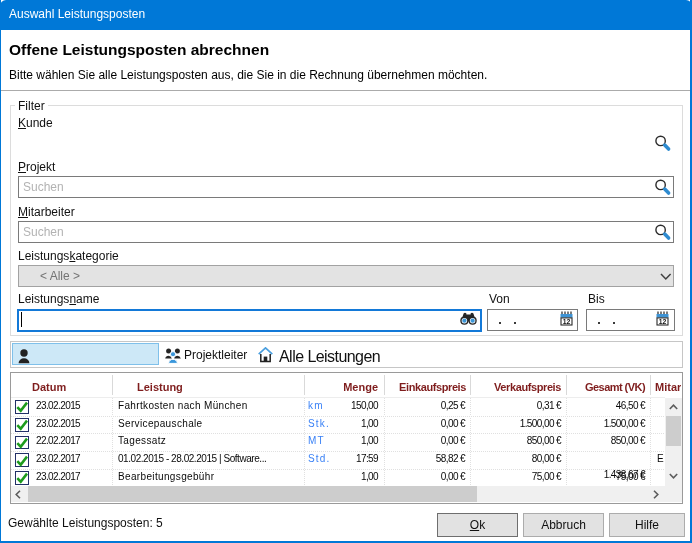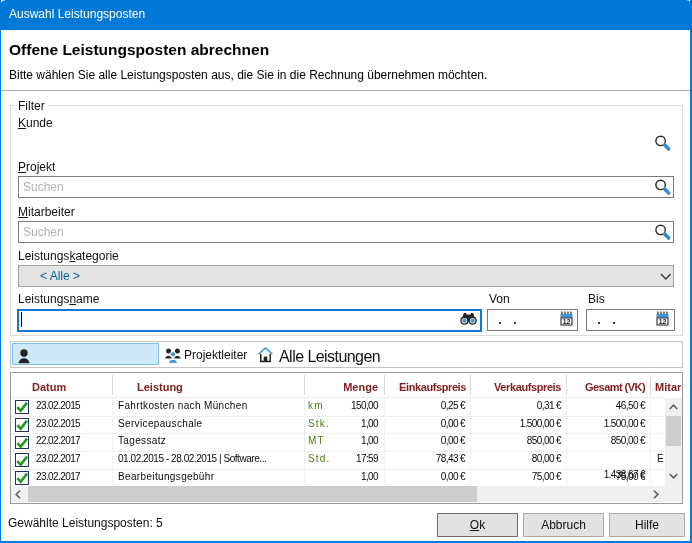--- a/index.html
+++ b/index.html
@@ -8,21 +8,21 @@
 .abs{position:absolute;}
 .lbl{position:absolute;font-size:12px;color:#111;white-space:nowrap;}
 .inp{position:absolute;background:#fff;border:1px solid #7a7a7a;box-sizing:border-box;font-size:12px;color:#111;}
 .inp .txt{position:absolute;left:4px;top:3px;white-space:nowrap;}
 .ph{color:#b3b3b3;}
 .hsep{position:absolute;height:1px;}
 .vsep{position:absolute;width:1px;}
 .hdr{position:absolute;font-size:11px;font-weight:bold;color:#7f1d1d;white-space:nowrap;}
 .cell{position:absolute;font-size:10px;color:#0a0a0a;white-space:nowrap;}
 .rnum{text-align:right;}
-.unit{color:#4d7c0f;letter-spacing:1.2px;text-align:center;}
+.unit{color:#3b82f6;letter-spacing:1.2px;text-align:center;}
 .num{letter-spacing:-0.6px;}
 .btn{position:absolute;box-sizing:border-box;background:#e2e2e2;border:1px solid #acacac;font-size:12px;color:#111;text-align:center;line-height:22px;}
 .chk{position:absolute;width:13.5px;height:13.5px;box-sizing:border-box;border:1.6px solid #223067;background:#fff;}
 </style>
 </head>
 <body>
 <div id="win">
 
   <div class="abs" style="left:0;top:0;width:692px;height:30px;background:#0078d7;border-top-left-radius:6px;border-top-right-radius:6px;"></div>
   <div class="abs" style="left:9px;top:7px;font-size:12px;color:#fff;">Auswahl Leistungsposten</div>
@@ -57,21 +57,21 @@
   <div class="inp" style="left:18px;top:221px;width:656px;height:22px;">
       <span class="txt ph">Suchen</span>
     </div>
   <svg class="abs" style="left:652px;top:222px;" width="20" height="20" viewBox="0 0 20 20">
     <circle cx="8.6" cy="7.9" r="4.7" fill="none" stroke="#2b2b2b" stroke-width="1.4"></circle>
     <line x1="12.7" y1="12.1" x2="16.6" y2="16" stroke="#2e8bd0" stroke-width="3.6" stroke-linecap="round"></line>
   </svg>
 
   <div class="lbl" style="left:18px;top:249px;text-align:right;">Leistungs<u>k</u>ategorie</div>
   <div class="abs" style="left:18px;top:265px;width:656px;height:22px;background:#e3e3e3;border:1px solid #a2a2a2;box-sizing:border-box;"></div>
-  <div class="abs" style="left:40px;top:269px;font-size:12px;color:#0369a1;">&lt; Alle &gt;</div>
+  <div class="abs" style="left:40px;top:269px;font-size:12px;color:#737373;">&lt; Alle &gt;</div>
   <svg class="abs" style="left:660px;top:273px;" width="12" height="8" viewBox="0 0 12 8">
     <polyline points="1,1 5.8,6 10.6,1" fill="none" stroke="#404040" stroke-width="1.5"></polyline>
   </svg>
 
   <div class="lbl" style="left:18px;top:292px;">Leistungs<u>n</u>ame</div>
   <div class="abs" style="left:17px;top:309px;width:465px;height:23px;background:#fff;border:2px solid #1379d8;box-sizing:border-box;"></div>
   <div class="abs" style="left:21px;top:312px;width:1px;height:15px;background:#000;"></div>
   <svg class="abs" style="left:460px;top:312px;" width="17" height="13" viewBox="0 0 17 13">
     <path d="M1.6,7.8 L3.6,1.4 Q5,0.2 6.4,1.4 L6.4,2.6 L10.6,2.6 L10.6,1.4 Q12,0.2 13.4,1.4 L15.4,7.8 Z" fill="#262626"></path>
     <rect x="6.8" y="5" width="3.4" height="4.5" fill="#262626"></rect>
@@ -205,21 +205,21 @@
   <div class="cell unit" style="left:308px;top:435.4px;">MT</div>
   <div class="cell rnum num" style="left:298px;top:435.4px;width:80px;">1,00</div>
   <div class="cell rnum num" style="left:385px;top:435.4px;width:80px;">0,00 €</div>
   <div class="cell rnum num" style="left:481px;top:435.4px;width:80px;">850,00 €</div>
   <div class="cell rnum num" style="left:565px;top:435.4px;width:80px;">850,00 €</div>
 
   <div class="cell num" style="left:36px;top:453px;">23.02.2017</div>
   <div class="cell" style="left:118px;top:453px;letter-spacing:-0.45px;">01.02.2015 - 28.02.2015 | Software...</div>
   <div class="cell unit" style="left:308px;top:453px;">Std.</div>
   <div class="cell rnum num" style="left:298px;top:453px;width:80px;">17:59</div>
-  <div class="cell rnum num" style="left:385px;top:453px;width:80px;">78,43 €</div>
+  <div class="cell rnum num" style="left:385px;top:453px;width:80px;">58,82 €</div>
   <div class="cell rnum num" style="left:481px;top:453px;width:80px;">80,00 €</div>
   <div class="cell rnum num" style="left:565px;top:446px;width:80px;margin-top:23px;">1.438,67 €</div>
   <div class="cell" style="left:657px;top:453px;">E</div>
 
   <div class="cell num" style="left:36px;top:470.6px;">23.02.2017</div>
   <div class="cell" style="left:118px;top:470.6px;letter-spacing:0.35px;">Bearbeitungsgebühr</div>
   <div class="cell rnum num" style="left:298px;top:470.6px;width:80px;">1,00</div>
   <div class="cell rnum num" style="left:385px;top:470.6px;width:80px;">0,00 €</div>
   <div class="cell rnum num" style="left:481px;top:470.6px;width:80px;">75,00 €</div>
   <div class="cell rnum num" style="left:565px;top:470.6px;width:80px;">75,00 €</div>

